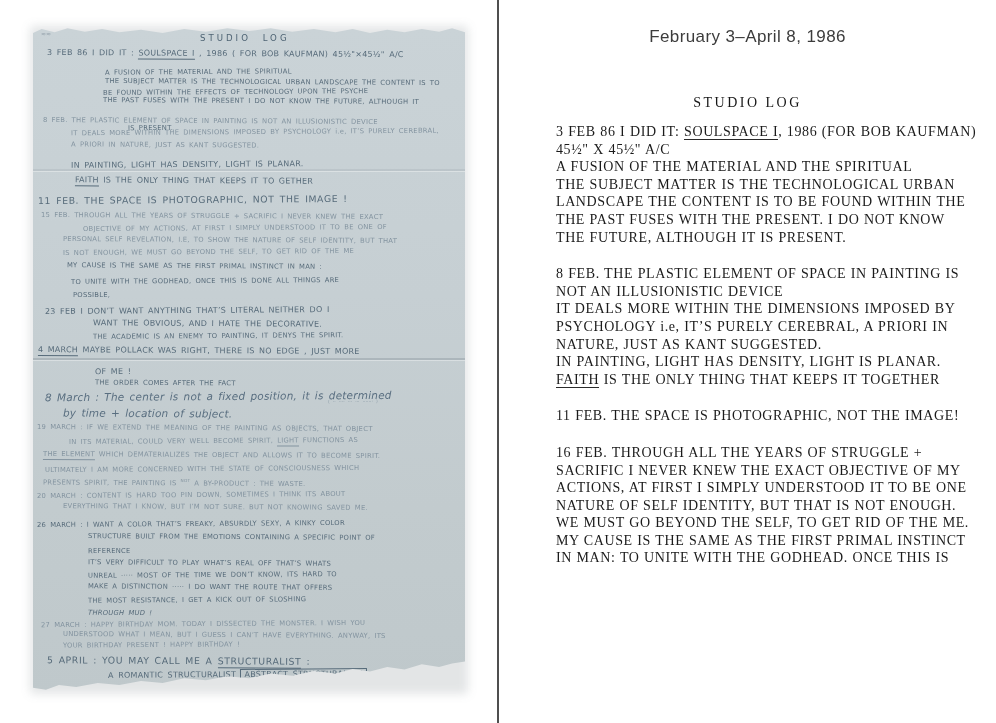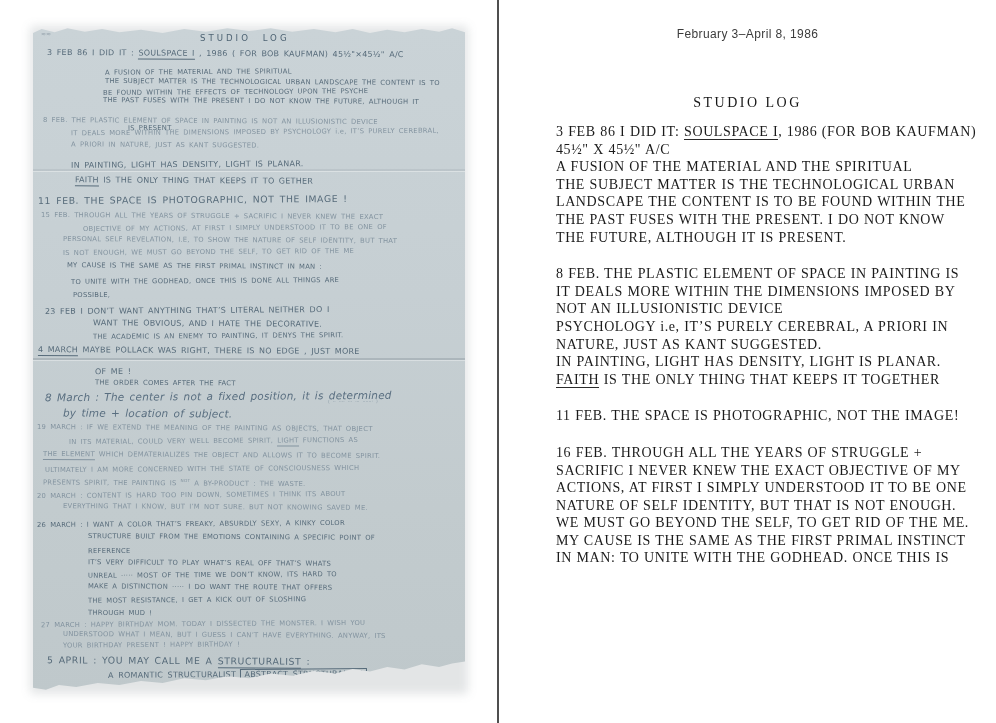--- a/index.html
+++ b/index.html
@@ -32,21 +32,21 @@
   .hw.cur{font-style:italic;font-size:10.5px;letter-spacing:.2px;color:#51677a;}
   .hw.tny{font-size:4.6px;color:#8a9aa6;letter-spacing:0;}
   .hw-title{position:absolute;left:167px;top:6px;font-family:"DejaVu Sans",sans-serif;font-size:8.6px;letter-spacing:3px;word-spacing:6px;color:var(--ink);white-space:nowrap;}
   .corner-mark{position:absolute;left:8px;top:3px;font-family:"DejaVu Sans",sans-serif;font-size:6px;color:#92a0aa;}
   .u{border-bottom:1px solid currentColor;padding-bottom:1px;}
   .bx{border:1px solid currentColor;padding:0 3px 1px 3px;}
   sup.ins{font-size:.62em;}
 
   
   .right-page{position:absolute;left:499px;top:0;width:497px;height:723px;background:var(--bg);}
-  .rdate{position:absolute;left:0;top:27px;width:100%;text-align:center;font-family:"Liberation Sans",sans-serif;font-size:12px;letter-spacing:.4px;color:var(--muted);}
+  .rdate{position:absolute;left:0;top:27px;width:100%;text-align:center;font-family:"Liberation Sans",sans-serif;font-size:17px;letter-spacing:.4px;color:var(--muted);}
   .rtitle{position:absolute;left:0;top:95px;width:100%;text-align:center;font-family:"Liberation Serif",serif;font-size:14px;letter-spacing:2.5px;color:#161616;}
   .rbody{position:absolute;left:57px;top:123px;width:392px;font-family:"Liberation Serif",serif;font-size:14px;line-height:17.6px;letter-spacing:.6px;word-spacing:.5px;color:var(--text);}
   .para{margin-bottom:19px;}
   .bline{white-space:nowrap;}
   .rbody .u{border-bottom:1px solid #2a2a2a;padding-bottom:0;}
   .folio{position:absolute;left:0;top:684px;width:100%;text-align:center;font-family:"Liberation Sans",sans-serif;font-size:10.5px;color:#4a4a4a;letter-spacing:.5px;}
 </style>
 </head>
 <body>
 
@@ -95,21 +95,21 @@
           <div class="hw fnt" style="left: 10px; top: 451px;">PRESENTS SPIRIT, THE PAINTING IS <sup class="ins">NOT</sup> A BY-PRODUCT : THE WASTE.</div>
           <div class="hw fnt" style="left: 4px; top: 464px;">20 MARCH : CONTENT IS HARD TOO PIN DOWN, SOMETIMES I THINK ITS ABOUT</div>
           <div class="hw fnt" style="left: 30px; top: 476px;">EVERYTHING THAT I KNOW, BUT I’M NOT SURE. BUT NOT KNOWING SAVED ME.</div>
           <div class="hw" style="left: 4px; top: 493px;">26 MARCH :  I WANT A COLOR THAT’S FREAKY, ABSURDLY SEXY, A KINKY COLOR</div>
           <div class="hw" style="left: 55px; top: 506px;">STRUCTURE BUILT FROM THE EMOTIONS CONTAINING A SPECIFIC POINT OF</div>
           <div class="hw" style="left: 55px; top: 520px;">REFERENCE</div>
           <div class="hw" style="left: 55px; top: 532px;">IT’S VERY DIFFICULT TO PLAY WHAT’S REAL OFF THAT’S WHATS</div>
           <div class="hw" style="left: 55px; top: 544px;">UNREAL ·····  MOST OF THE TIME WE DON’T KNOW, ITS HARD TO</div>
           <div class="hw" style="left: 55px; top: 556px;">MAKE A DISTINCTION ·····  I DO WANT THE ROUTE THAT OFFERS</div>
           <div class="hw" style="left: 55px; top: 569px;">THE MOST RESISTANCE, I GET A KICK OUT OF SLOSHING</div>
-          <div class="hw" style="left: 55px; top: 582px;">THROUGH MUD !</div>
+          <div class="hw" style="left: 55px; top: 582px; font-style: italic;">THROUGH MUD !</div>
           <div class="hw fnt" style="left: 8px; top: 593px;">27 MARCH : HAPPY BIRTHDAY MOM. TODAY I DISSECTED THE MONSTER. I WISH YOU</div>
           <div class="hw fnt" style="left: 30px; top: 604px;">UNDERSTOOD WHAT I MEAN, BUT I GUESS I CAN’T HAVE EVERYTHING. ANYWAY, ITS</div>
           <div class="hw fnt" style="left: 30px; top: 614px;">YOUR BIRTHDAY PRESENT !   HAPPY BIRTHDAY !</div>
           <div class="hw xl" style="left: 14px; top: 628px;">5 APRIL :  YOU MAY CALL ME A <span class="u">STRUCTURALIST</span> :</div>
           <div class="hw lg" style="left: 75px; top: 643px;">A ROMANTIC STRUCTURALIST    <span class="bx">ABSTRACT STRUCTURALISM</span></div>
         </div>
     </div>
   </div>
 
   <div class="gutter"></div>
@@ -122,22 +122,22 @@
           <div class="bline">3 FEB 86 I DID IT: <span class="u">SOULSPACE I</span>, 1986 (FOR BOB KAUFMAN)</div>
           <div class="bline">45½" X 45½" A/C</div>
           <div class="bline">A FUSION OF THE MATERIAL AND THE SPIRITUAL</div>
           <div class="bline">THE SUBJECT MATTER IS THE TECHNOLOGICAL URBAN</div>
           <div class="bline">LANDSCAPE THE CONTENT IS TO BE FOUND WITHIN THE</div>
           <div class="bline">THE PAST FUSES WITH THE PRESENT. I DO NOT KNOW</div>
           <div class="bline">THE FUTURE, ALTHOUGH IT IS PRESENT.</div>
         </div>
         <div class="para">
           <div class="bline">8 FEB. THE PLASTIC ELEMENT OF SPACE IN PAINTING IS</div>
+          <div class="bline">NOT AN ILLUSIONISTIC DEVICE</div>
           <div class="bline">IT DEALS MORE WITHIN THE DIMENSIONS IMPOSED BY</div>
-          <div class="bline">NOT AN ILLUSIONISTIC DEVICE</div>
           <div class="bline">PSYCHOLOGY i.e, IT’S PURELY CEREBRAL, A PRIORI IN</div>
           <div class="bline">NATURE, JUST AS KANT SUGGESTED.</div>
           <div class="bline">IN PAINTING, LIGHT HAS DENSITY, LIGHT IS PLANAR.</div>
           <div class="bline"><span class="u">FAITH</span> IS THE ONLY THING THAT KEEPS IT TOGETHER</div>
         </div>
         <div class="para">
           <div class="bline">11 FEB. THE SPACE IS PHOTOGRAPHIC, NOT THE IMAGE!</div>
         </div>
         <div class="para">
           <div class="bline">16 FEB. THROUGH ALL THE YEARS OF STRUGGLE +</div>

